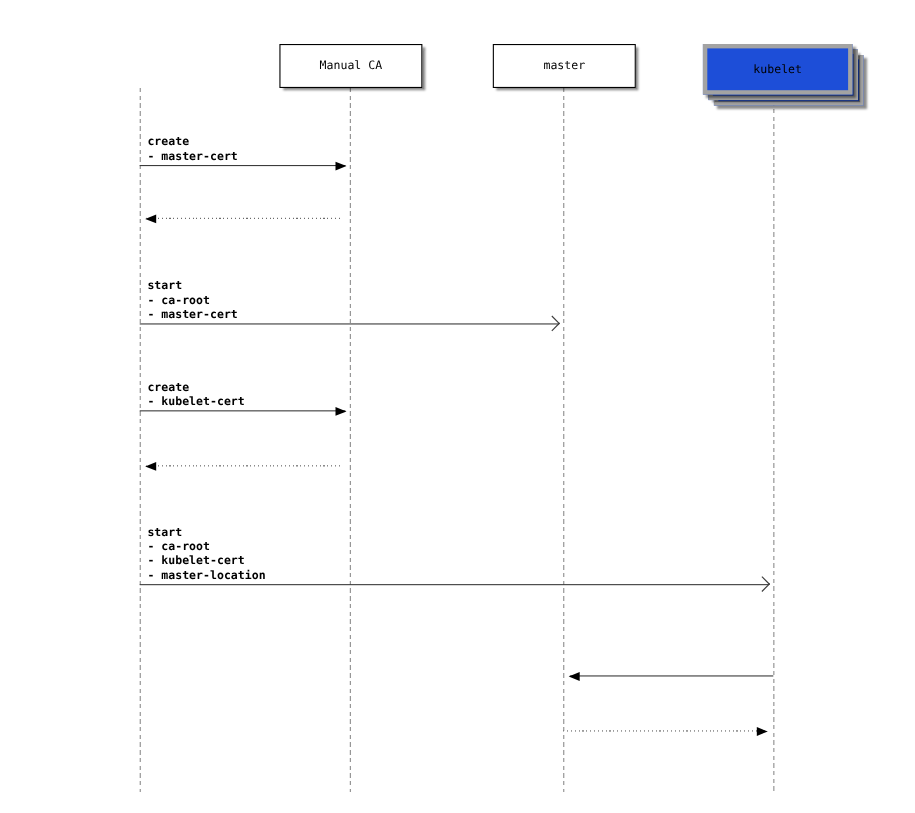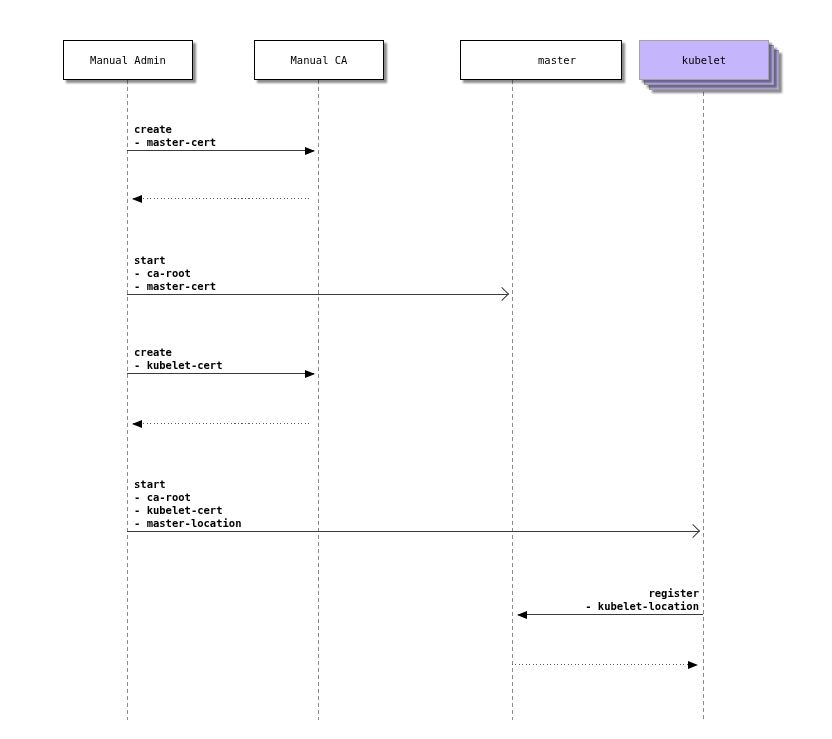--- a/index.html
+++ b/index.html
@@ -29,36 +29,36 @@
     align-items: center;
     justify-content: center;
     font-size: 10.5px;
     z-index: 3;
   }
   .actor-stack { position: absolute; z-index: 3; }
   .actor-stack .layer {
     position: absolute;
     width: 128px;
     height: 38px;
-    background: #c4b5fd;
-    border: 1px solid #a3a3a3;
+    background: #1d4ed8;
+    border: 4px solid #a3a3a3;
     box-shadow: 3px 3px 2px rgba(0,0,0,0.45);
   }
   .actor-stack .layer.back2 { left: 10px; top: 10px; }
   .actor-stack .layer.back1 { left: 5px;  top: 5px; }
   .actor-stack .layer.front {
     left: 0; top: 0;
     display: flex;
     align-items: center;
     justify-content: center;
     font-size: 10.5px;
   }
   .a1 { left: 63px;  top: 40px; }
   .a2 { left: 254px; top: 40px; text-align: right; }
-  .a3 { left: 460px; top: 40px; padding-left: 32px; }
+  .a3 { left: 448px; top: 40px; }
   .a4 { left: 639px; top: 40px; }
 
   
   .lifeline {
     position: absolute;
     width: 1px;
     background: repeating-linear-gradient(to bottom, #8c8c8c 0 4px, transparent 4px 7px);
     z-index: 1;
   }
   .l1 { left: 127px; top: 80px; height: 640px; }
@@ -122,23 +122,20 @@
   .m6-label { left: 134px; top: 478px; }
   .m7-line  { left: 518px; top: 614px; width: 185px; }
   .m7-label { right: 133px; top: 587px; }
   .m8-line  { left: 512px; top: 664px; width: 185px; }
 </style>
 </head>
 <body>
 
 <div class="canvas">
 
-  <div class="actor a1">
-    <span>Manual Admin</span>
-  </div>
   <div class="actor a2">
     <span>Manual CA</span>
   </div>
   <div class="actor a3">
     <span>master</span>
   </div>
   <div class="actor-stack a4">
     <div class="layer back2"></div>
     <div class="layer back1"></div>
     <div class="layer front">
@@ -179,22 +176,20 @@
   </div>
 
   <div class="msg-label m6-label">start
 - ca-root
 - kubelet-cert
 - master-location</div>
   <div class="msg-line m6-line">
     <span class="head open-right"></span>
   </div>
 
-  <div class="msg-label right m7-label">register
-- kubelet-location</div>
   <div class="msg-line m7-line">
     <span class="head filled-left"></span>
   </div>
 
   <div class="msg-line dotted m8-line">
     <span class="head filled-right"></span>
   </div>
 
 </div>
 

